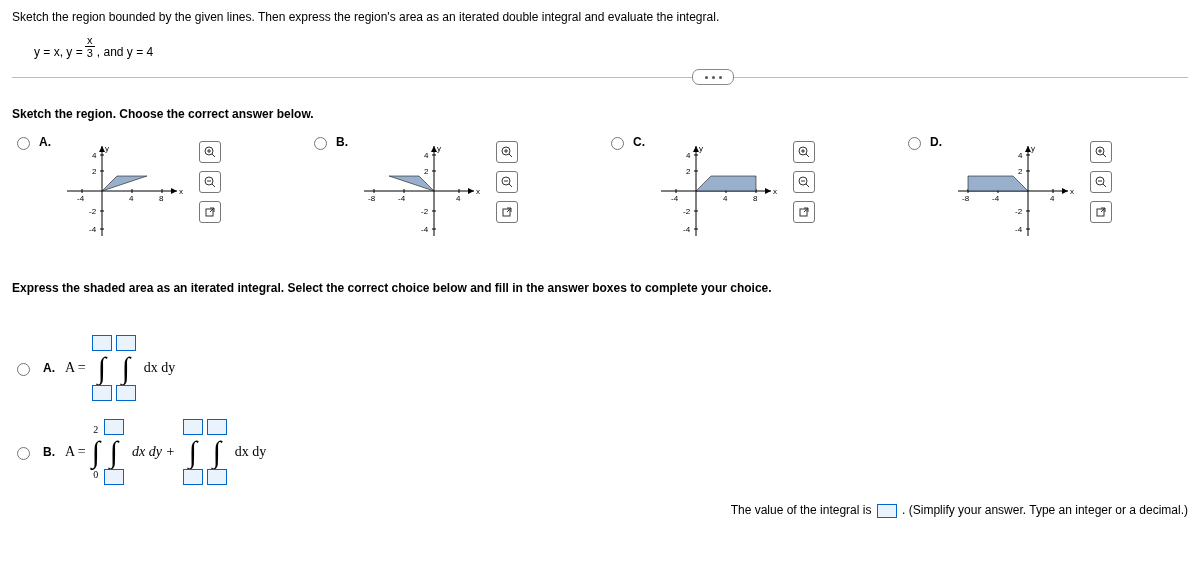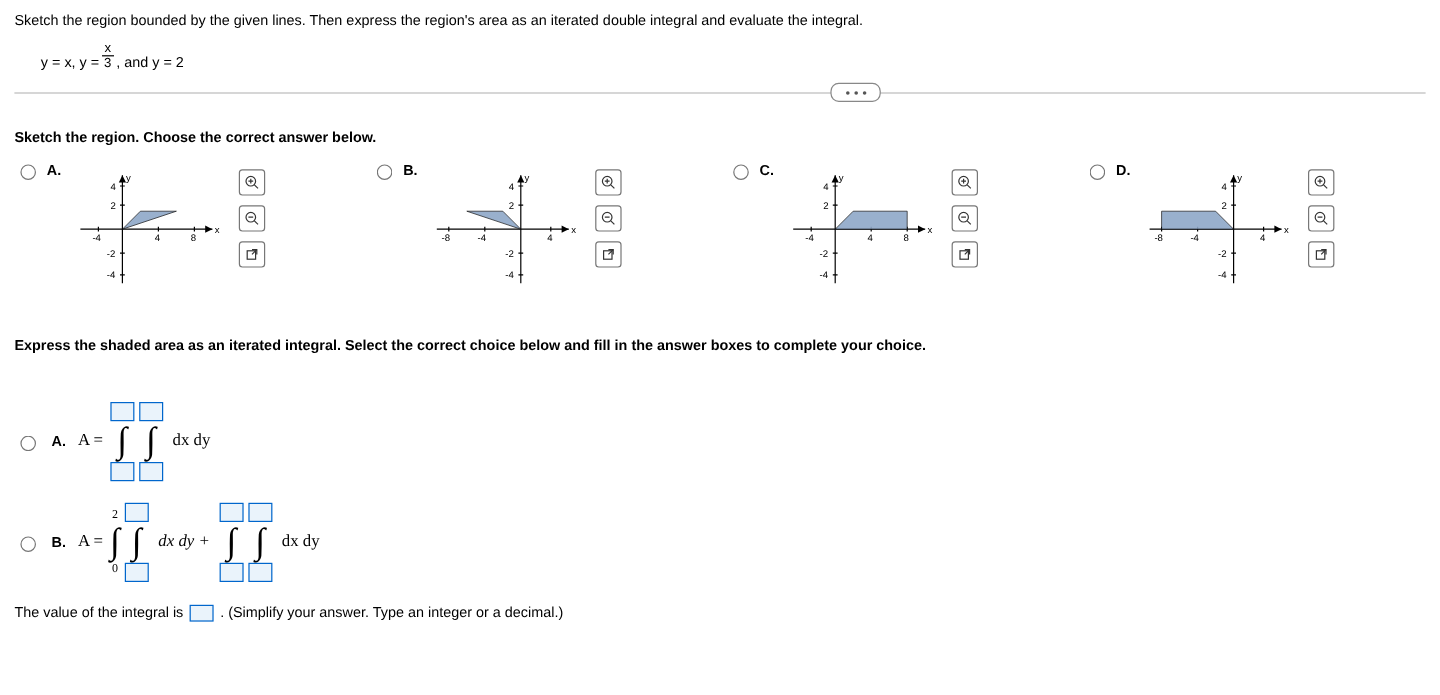--- a/index.html
+++ b/index.html
@@ -129,34 +129,34 @@
   }
   .ans-box {
     display: inline-block;
     width: 18px;
     height: 12px;
     border: 1px solid #0066cc;
     background: #eaf3fb;
     vertical-align: middle;
     margin: 0 2px;
   }
-  .final-line { margin-top: 18px; }
+  .final-line { margin-top: 18px; text-align: right; }
 </style>
 </head>
 <body>
 
 <div class="question-text">Sketch the region bounded by the given lines. Then express the region's area as an iterated double integral and evaluate the integral.</div>
 
 <div class="equation-line">
   <span>y = x, y = </span>
   <span class="frac">
     <span class="num">x</span>
     <span class="den">3</span>
   </span>
-  <span>, and y = 2</span>
+  <span>, and y = 4</span>
 </div>
 
 <hr class="sep">
 <div class="ellipsis-cap">
     <span></span>
     <span></span>
     <span></span>
   </div>
 
 <div class="sub-q">Sketch the region. Choose the correct answer below.</div>

